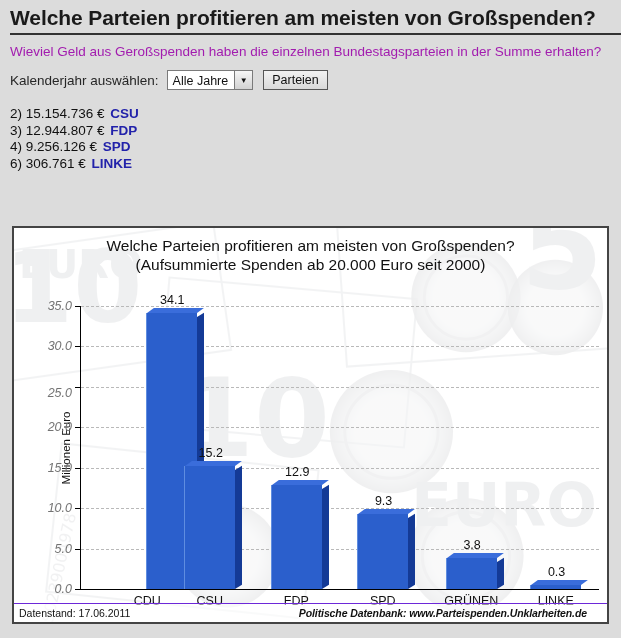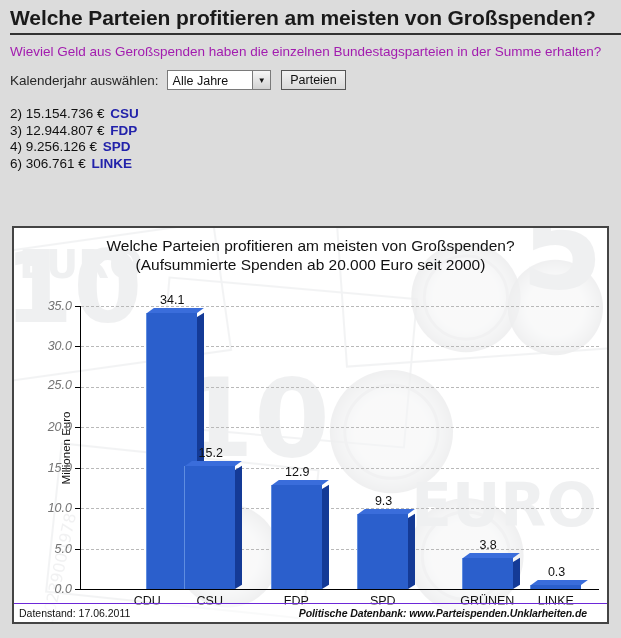--- a/index.html
+++ b/index.html
@@ -54,21 +54,21 @@
   .select-box {
     display: inline-flex;
     align-items: stretch;
     border: 1px solid #7a7a7a;
     background: #fff;
     height: 18px;
     font-size: 12.5px;
     color: #111;
   }
   .select-box .sel-value {
-    padding: 1px 24px 0 5px;
+    padding: 1px 6px 0 5px;
     display: flex;
     align-items: center;
   }
   .select-box .sel-arrow {
     width: 17px;
     border-left: 1px solid #7a7a7a;
     background: linear-gradient(#f6f6f6, #d2d2d2);
     display: flex;
     align-items: center;
     justify-content: center;
@@ -353,21 +353,21 @@
         <div class="ytick-mark" style="top: 202.143px;"></div>
         <div class="ytick-label" style="top: 202.143px;">10.0</div>
         <div class="gridline" style="top: 161.714px;"></div>
         <div class="ytick-mark" style="top: 161.714px;"></div>
         <div class="ytick-label" style="top: 161.714px;">15.0</div>
         <div class="gridline" style="top: 121.286px;"></div>
         <div class="ytick-mark" style="top: 121.286px;"></div>
         <div class="ytick-label" style="top: 121.286px;">20.0</div>
         <div class="gridline" style="top: 80.8571px;"></div>
         <div class="ytick-mark" style="top: 80.8571px;"></div>
-        <div class="ytick-label" style="top: 79px;">25.0</div>
+        <div class="ytick-label" style="top: 87px;">25.0</div>
         <div class="gridline" style="top: 40.4286px;"></div>
         <div class="ytick-mark" style="top: 40.4286px;"></div>
         <div class="ytick-label" style="top: 40.4286px;">30.0</div>
         <div class="gridline" style="top: 0px;"></div>
         <div class="ytick-mark" style="top: 0px;"></div>
         <div class="ytick-label" style="top: 0px;">35.0</div>
       </div>
     <div id="bars-container">
         <div class="bar-slot" style="left: 0px; width: 86.5px; padding-left: 48px;">
           <div class="bar" style="height: 275.723px;">
@@ -394,21 +394,21 @@
           <div class="xtick-label">FDP</div>
         </div>
         <div class="bar-slot" style="left: 259.5px; width: 86.5px;">
           <div class="bar" style="height: 75.1971px;">
             <div class="bar-top"></div>
             <div class="bar-side"></div>
             <div class="bar-value">9.3</div>
           </div>
           <div class="xtick-label">SPD</div>
         </div>
-        <div class="bar-slot" style="left: 364px; width: 86.5px; text-align: right;">
+        <div class="bar-slot" style="left: 348px; width: 86.5px; text-align: right;">
           <div class="bar" style="height: 30.7257px;">
             <div class="bar-top"></div>
             <div class="bar-side"></div>
             <div class="bar-value">3.8</div>
           </div>
           <div class="xtick-label">GRÜNEN</div>
         </div>
         <div class="bar-slot" style="left: 432.5px; width: 86.5px;">
           <div class="bar" style="height: 4px;">
             <div class="bar-top"></div>

